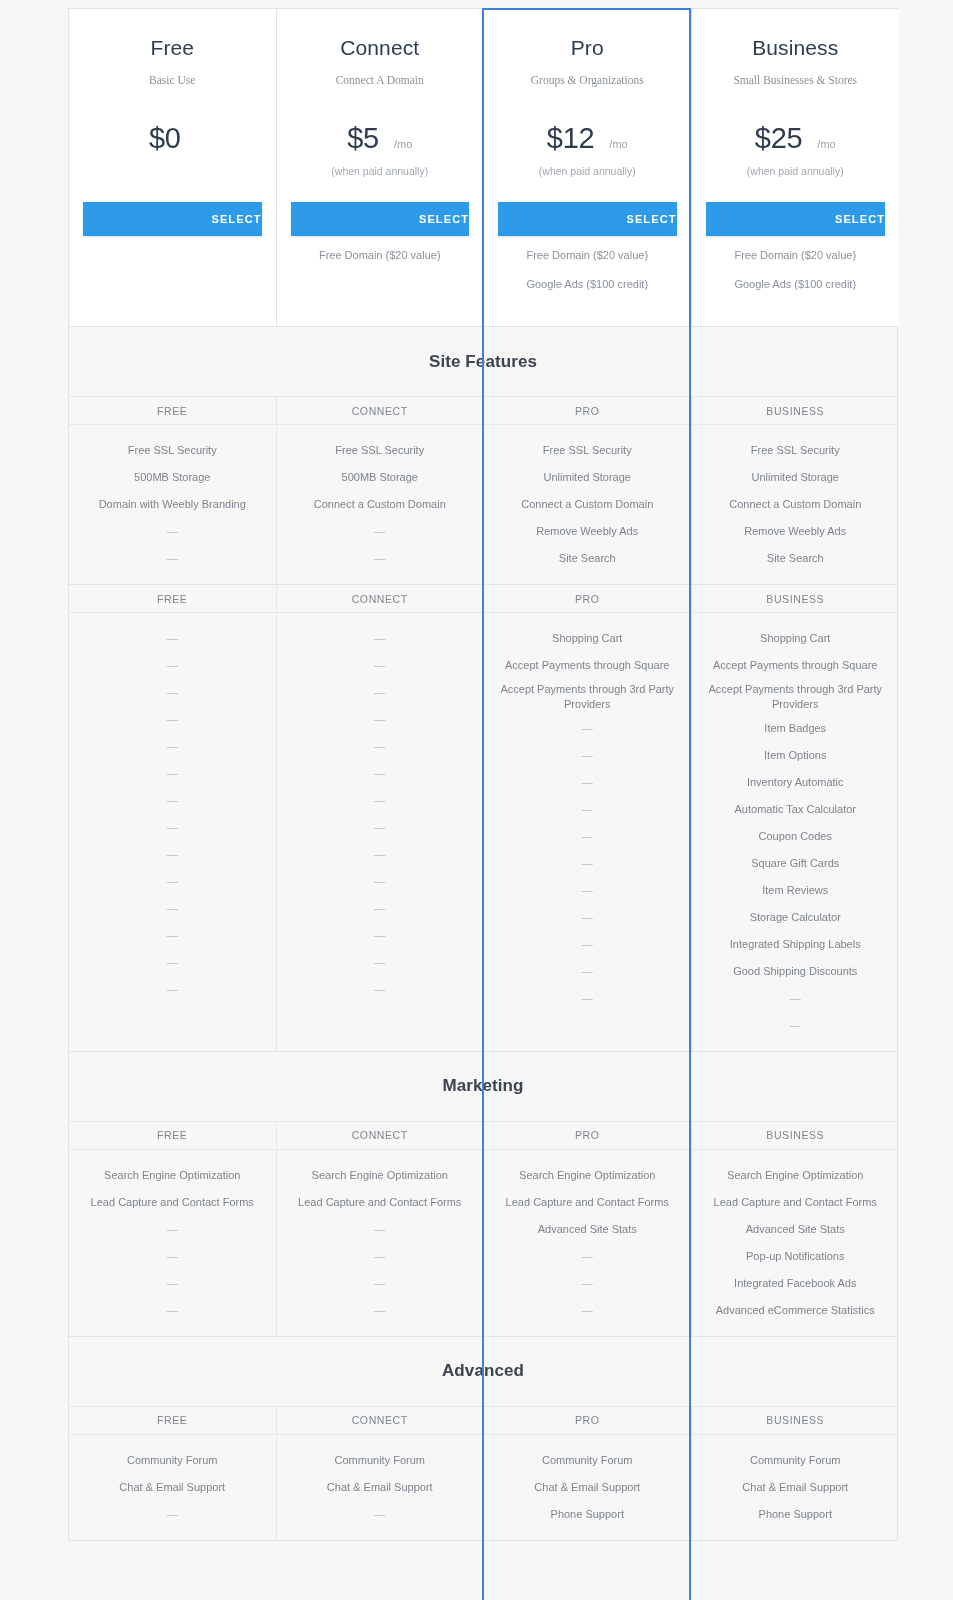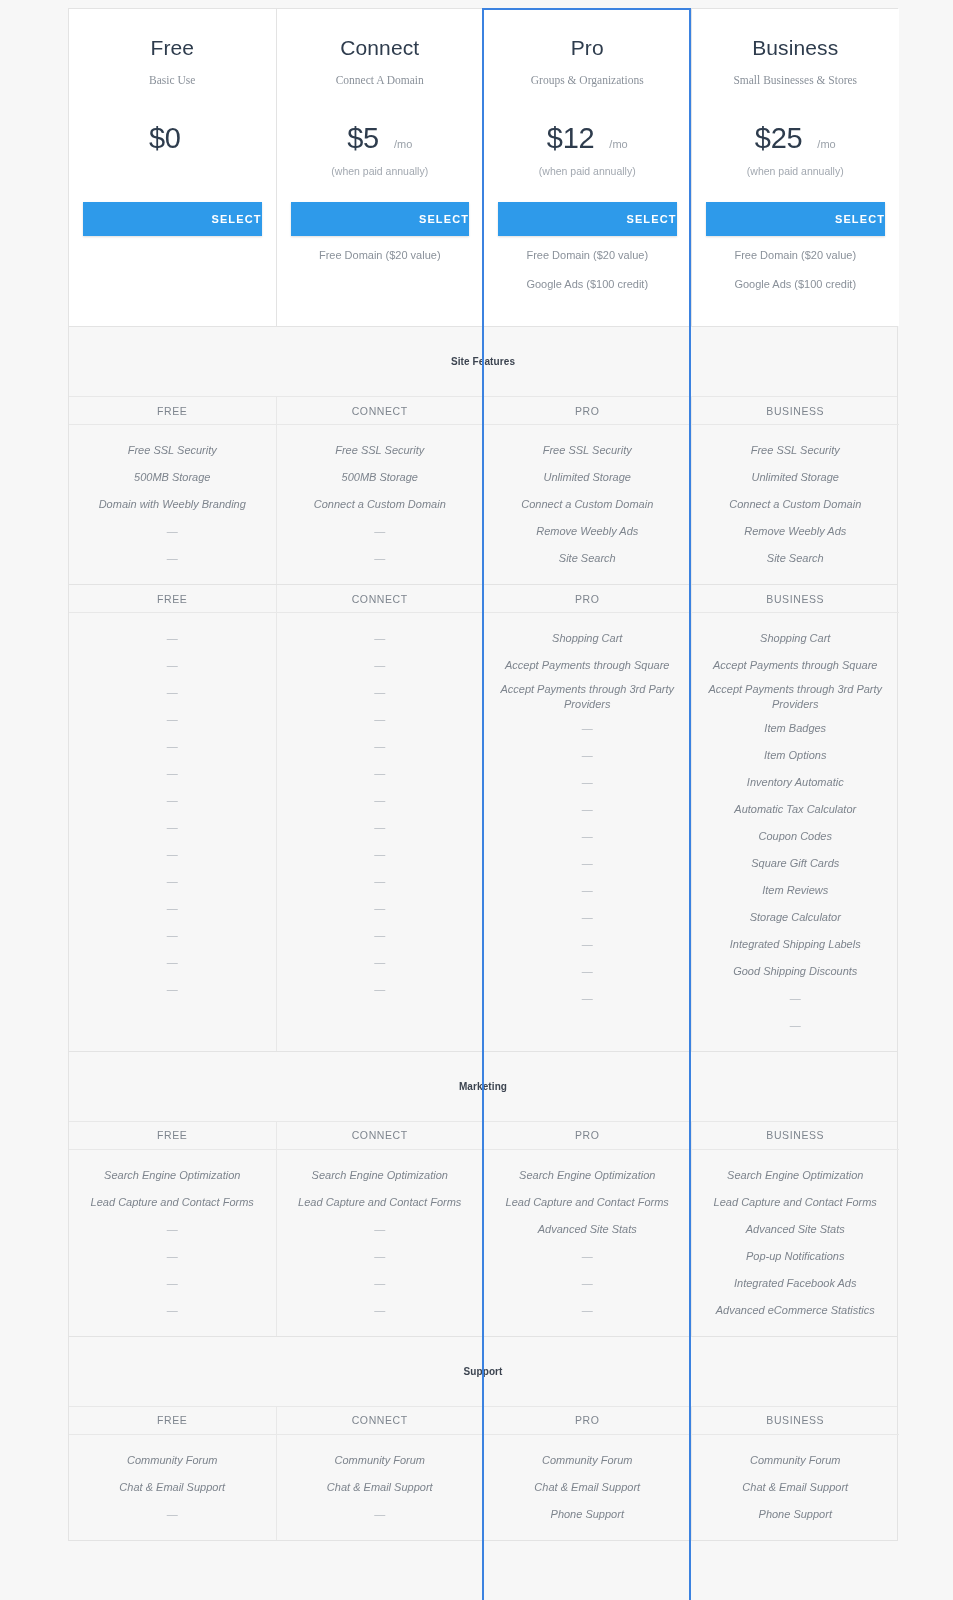--- a/index.html
+++ b/index.html
@@ -107,21 +107,21 @@
     border-bottom: none;
   }
   .section-title-row {
     height: 70px;
     display: flex;
     align-items: center;
     justify-content: center;
     border-bottom: 1px solid #e8e8e8;
   }
   .section-title {
-    font-size: 10px;
+    font-size: 17px;
     font-weight: bold;
     color: #3c4450;
     letter-spacing: .1px;
   }
   .section-grid { display: flex; }
   .section-col {
     width: 207.5px;
     flex: 0 0 207.5px;
     border-right: 1px solid #e8e8e8;
   }
@@ -130,21 +130,21 @@
   .col-head {
     height: 28px;
     display: flex;
     align-items: center;
     justify-content: center;
     font-size: 10.5px;
     color: #7e858e;
     letter-spacing: .6px;
     border-bottom: 1px solid #e8e8e8;
   }
-  .col-body { padding: 12px 10px 12px 10px; font-style: italic; }
+  .col-body { padding: 12px 10px 12px 10px; }
   .cell {
     min-height: 27px;
     display: flex;
     align-items: center;
     justify-content: center;
     text-align: center;
     font-size: 11px;
     color: #7d848d;
     line-height: 1.35;
     padding: 3px 4px;
@@ -400,21 +400,21 @@
               <div class="cell">Advanced Site Stats</div>
               <div class="cell">Pop-up Notifications</div>
               <div class="cell">Integrated Facebook Ads</div>
               <div class="cell">Advanced eCommerce Statistics</div>
             </div>
           </div>
         </div>
       </div>
       <div class="section last-section">
         <div class="section-title-row">
-          <div class="section-title">Support</div>
+          <div class="section-title">Advanced</div>
         </div>
         <div class="section-grid">
           <div class="section-col">
             <div class="col-head">FREE</div>
             <div class="col-body">
               <div class="cell">Community Forum</div>
               <div class="cell">Chat &amp; Email Support</div>
               <div class="cell dash">—</div>
             </div>
           </div>

